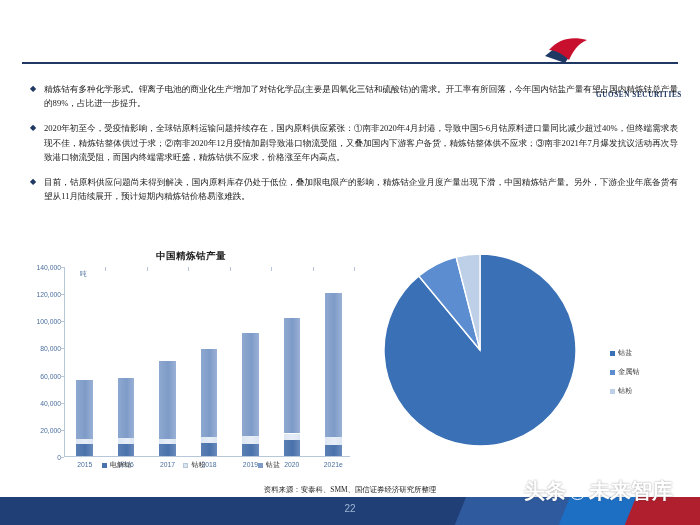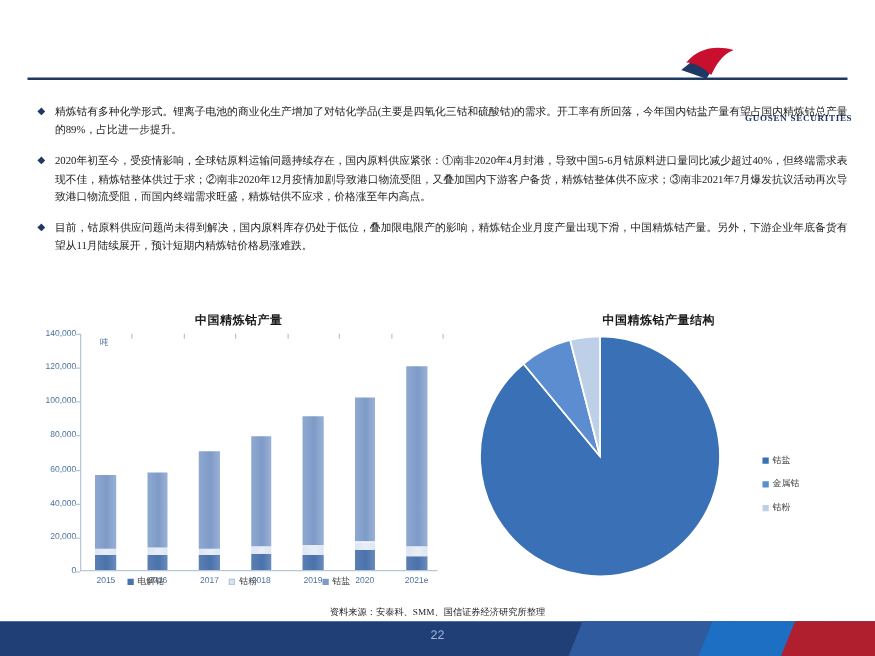--- a/index.html
+++ b/index.html
@@ -265,21 +265,20 @@
             <span class="t">钴粉</span>
           </div>
           <div class="lg">
             <span class="sw" style="background: rgb(126, 155, 200);"></span>
             <span class="t">钴盐</span>
           </div>
         </div>
     </div>
 
     <div class="chart-box pie-box">
-      <div class="chart-title">中国精炼钴产量结构</div>
       <div class="pie-wrap" id="pieWrap">
           <svg width="330" height="205" style="position: absolute; left: 0px; top: 0px;">
             <path d="M 118 100 L 118 4 A 96 96 0 1 1 56.80729698412574 26.03072869352428 Z" fill="#3a70b5" stroke="#ffffff" stroke-width="1.4"></path>
             <path d="M 118 100 L 56.80729698412574 26.03072869352428 A 96 96 0 0 1 94.12577083217388 7.016016531651431 Z" fill="#5b8dd0" stroke="#ffffff" stroke-width="1.4"></path>
             <path d="M 118 100 L 94.12577083217388 7.016016531651431 A 96 96 0 0 1 117.9999999999999 4 Z" fill="#bdd0e8" stroke="#ffffff" stroke-width="1.4"></path>
           </svg>
         <div class="pie-legend" id="pieLegend">
             <div class="lg">
               <span class="sw" style="background: rgb(58, 112, 181);"></span>
               <span class="t">钴盐</span>
@@ -302,14 +301,19 @@
 
   <div class="source">资料来源：安泰科、SMM、国信证券经济研究所整理</div>
 
   <div class="footer">
     <div class="d1"></div>
     <div class="d2"></div>
     <div class="d3"></div>
     <div class="pageno">22</div>
   </div>
 
+  <div class="watermark">
+    <span class="wm-t">头条</span>
+    <span class="wm-circ"></span>
+    <span class="wm-t">未来智库</span>
+  </div>
 
 </div>
 
 </body></html>

